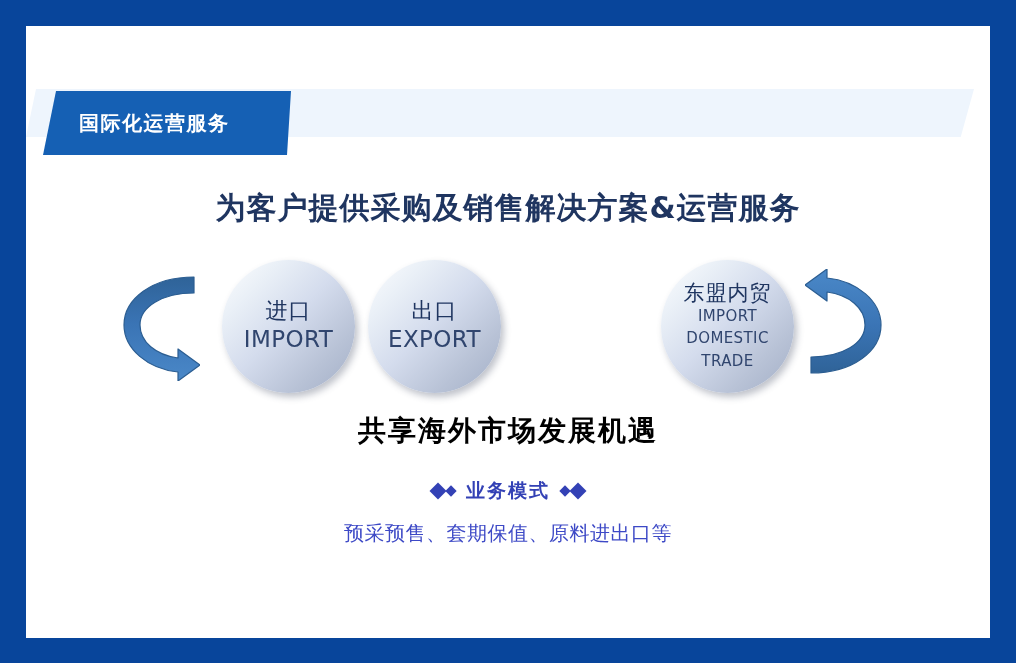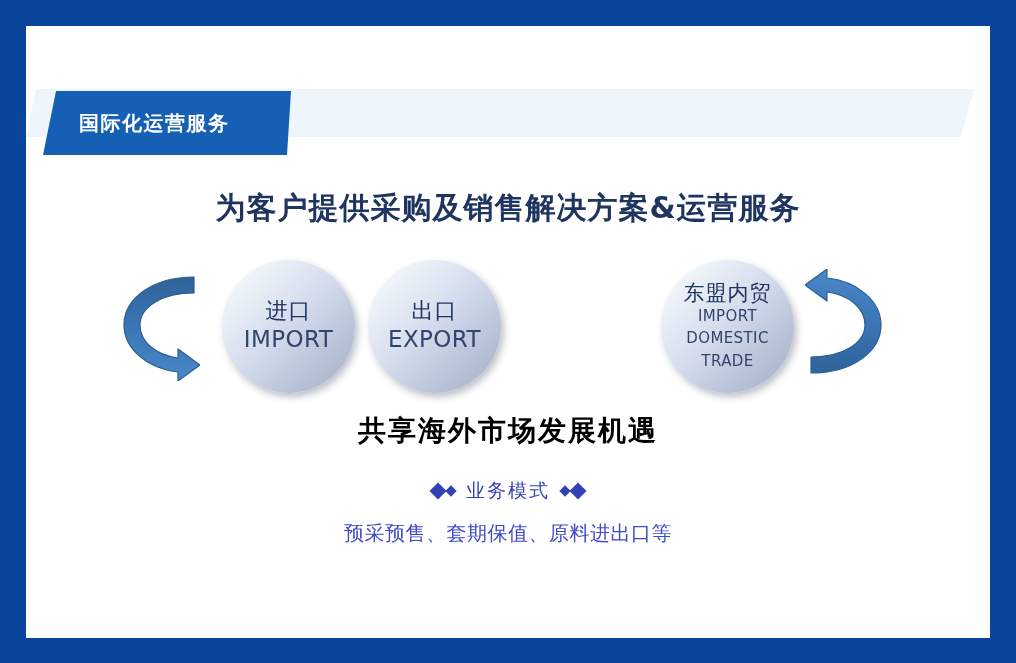--- a/index.html
+++ b/index.html
@@ -128,20 +128,21 @@
 
   
   .mode-row {
     position:absolute;
     left:0; top:452px;
     width:964px;
     display:flex;
     align-items:center;
     justify-content:center;
     gap:11px;
+    font-weight:bold;
   }
   .dia-group { display:flex; align-items:center; gap:3px; }
   .dia-group.right { flex-direction:row-reverse; }
   .dia {
     background:#3341b5;
     transform:rotate(45deg);
   }
   .dia.big   { width:12px; height:12px; }
   .dia.small { width:8px;  height:8px;  }
   .mode-label {

